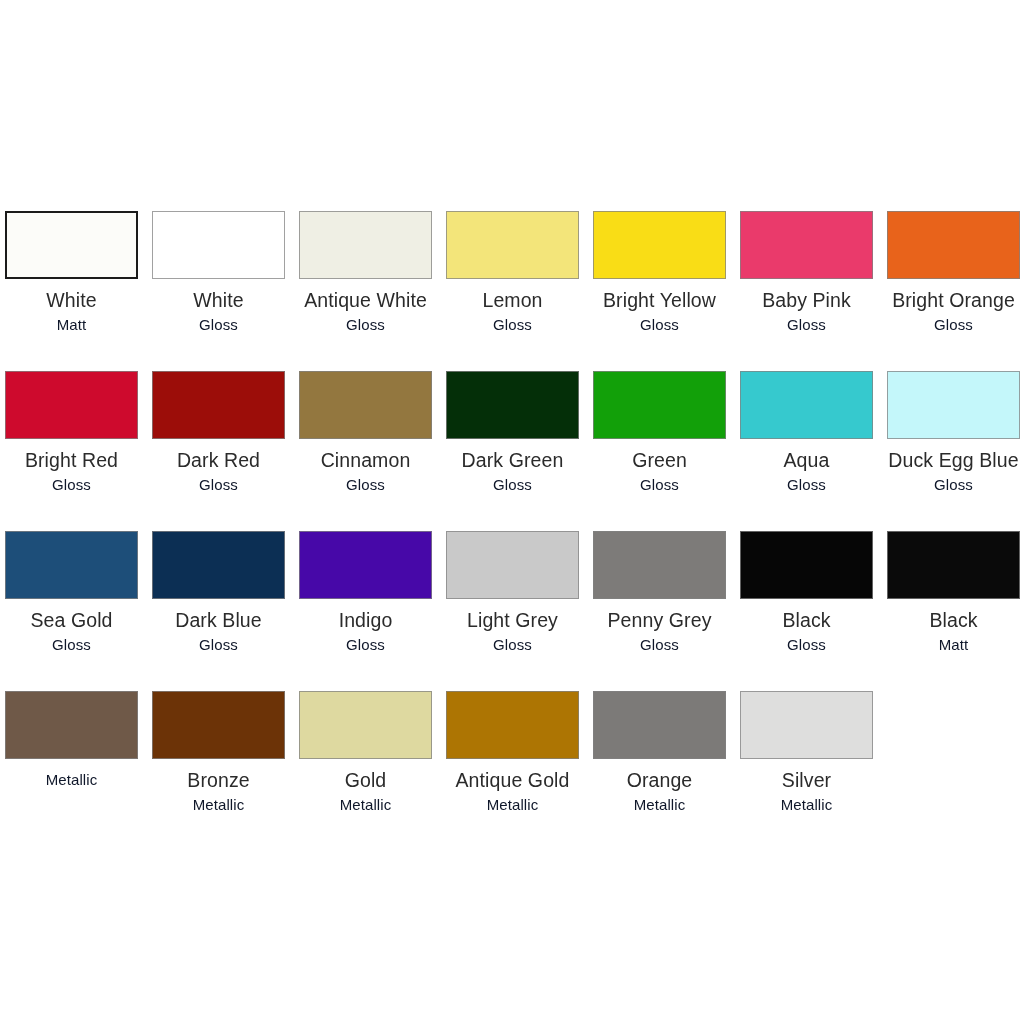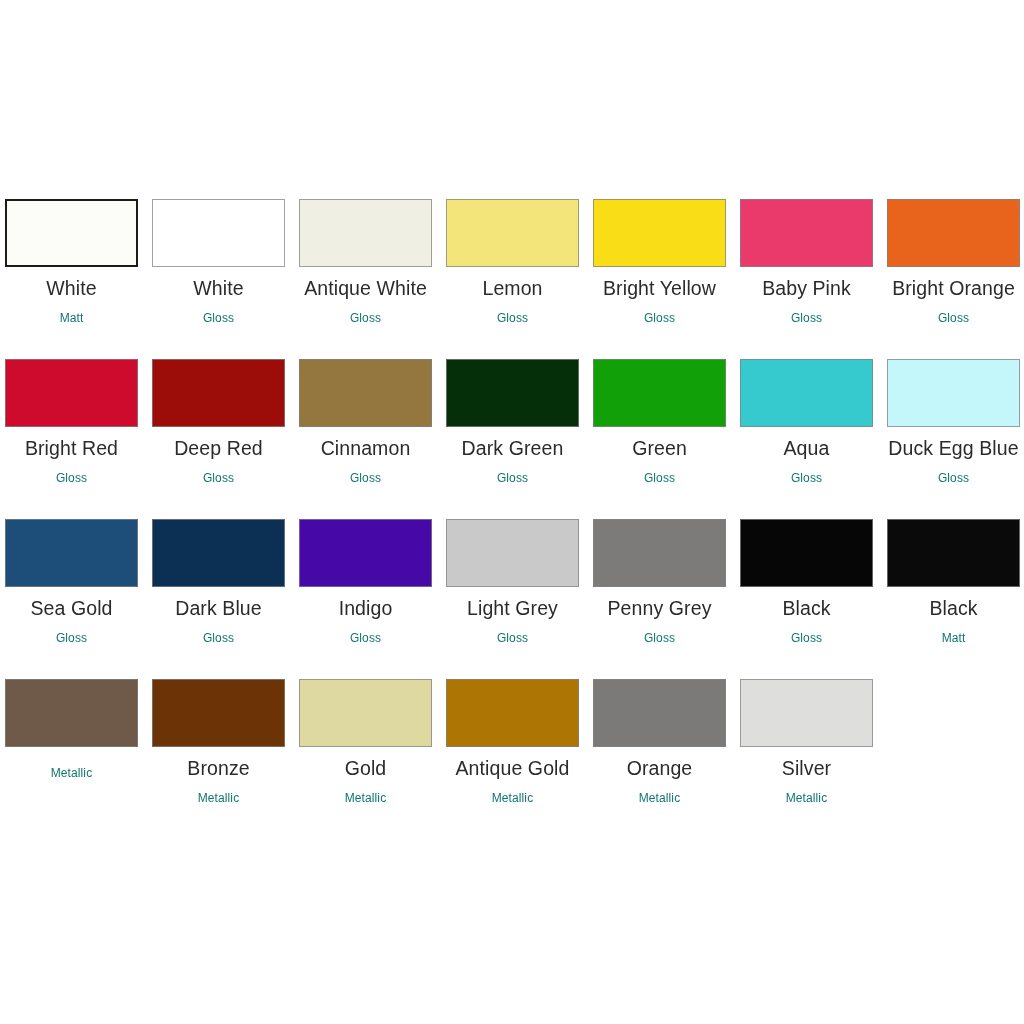--- a/index.html
+++ b/index.html
@@ -17,21 +17,21 @@
   #chart {
     position: relative;
     width: 1024px;
     height: 1024px;
     background: #ffffff;
   }
 
   .grid {
     position: absolute;
     left: 5px;
-    top: 199px;
+    top: 211px;
     width: 1014px;
   }
 
   .row {
     display: flex;
     flex-direction: row;
     align-items: flex-start;
     height: 160px;
   }
 
@@ -65,24 +65,24 @@
 
   .name {
     display: block;
     font-size: 19.5px;
     color: #2b2b2b;
     letter-spacing: 0.1px;
   }
 
   .finish {
     display: block;
-    font-size: 12px;
-    color: #0f766e;
+    font-size: 15px;
+    color: #0f172a;
     letter-spacing: 0.1px;
-    margin-top: 10px;
+    margin-top: 2px;
   }
 </style>
 </head>
 <body>
 
 <div id="chart">
   <div class="grid">
       <div class="row">
         <div class="cell">
           <div class="swatch dark-border" style="background: rgb(252, 252, 249);"></div>
@@ -138,21 +138,21 @@
         <div class="cell">
           <div class="swatch" style="background: rgb(206, 10, 45);"></div>
           <div class="labels">
             <span class="name">Bright Red</span>
             <span class="finish">Gloss</span>
           </div>
         </div>
         <div class="cell">
           <div class="swatch" style="background: rgb(156, 13, 9);"></div>
           <div class="labels">
-            <span class="name">Deep Red</span>
+            <span class="name">Dark Red</span>
             <span class="finish">Gloss</span>
           </div>
         </div>
         <div class="cell">
           <div class="swatch" style="background: rgb(147, 119, 63);"></div>
           <div class="labels">
             <span class="name">Cinnamon</span>
             <span class="finish">Gloss</span>
           </div>
         </div>

